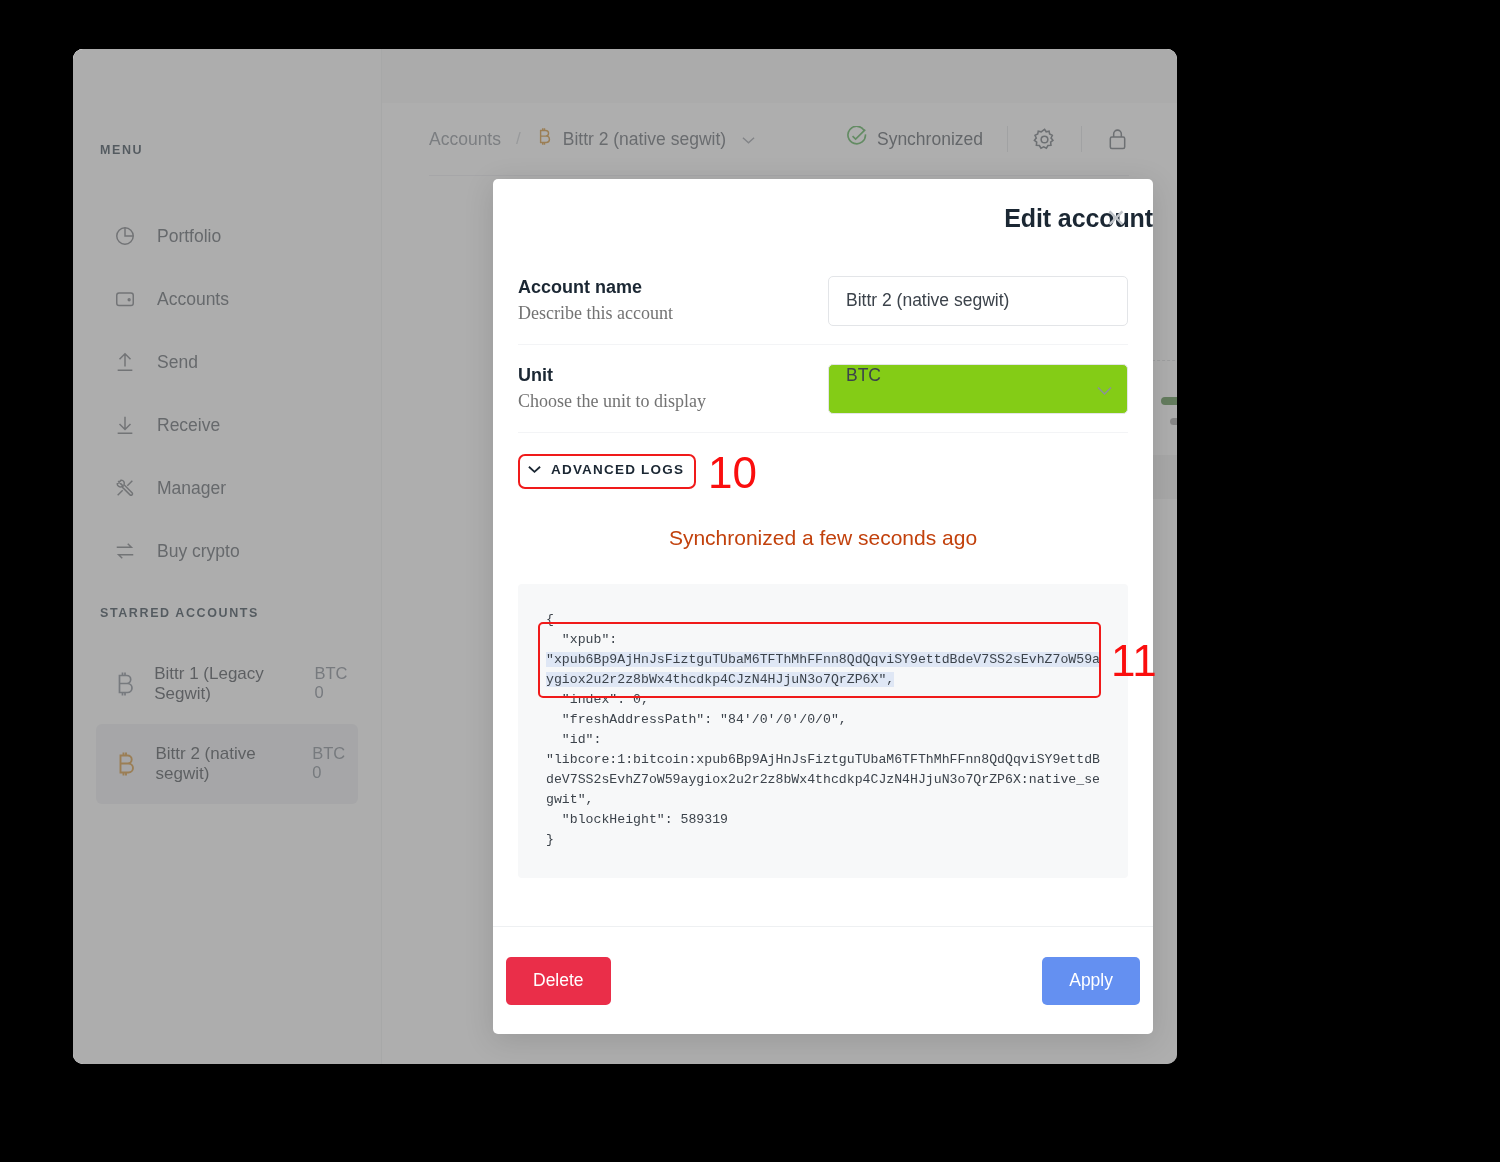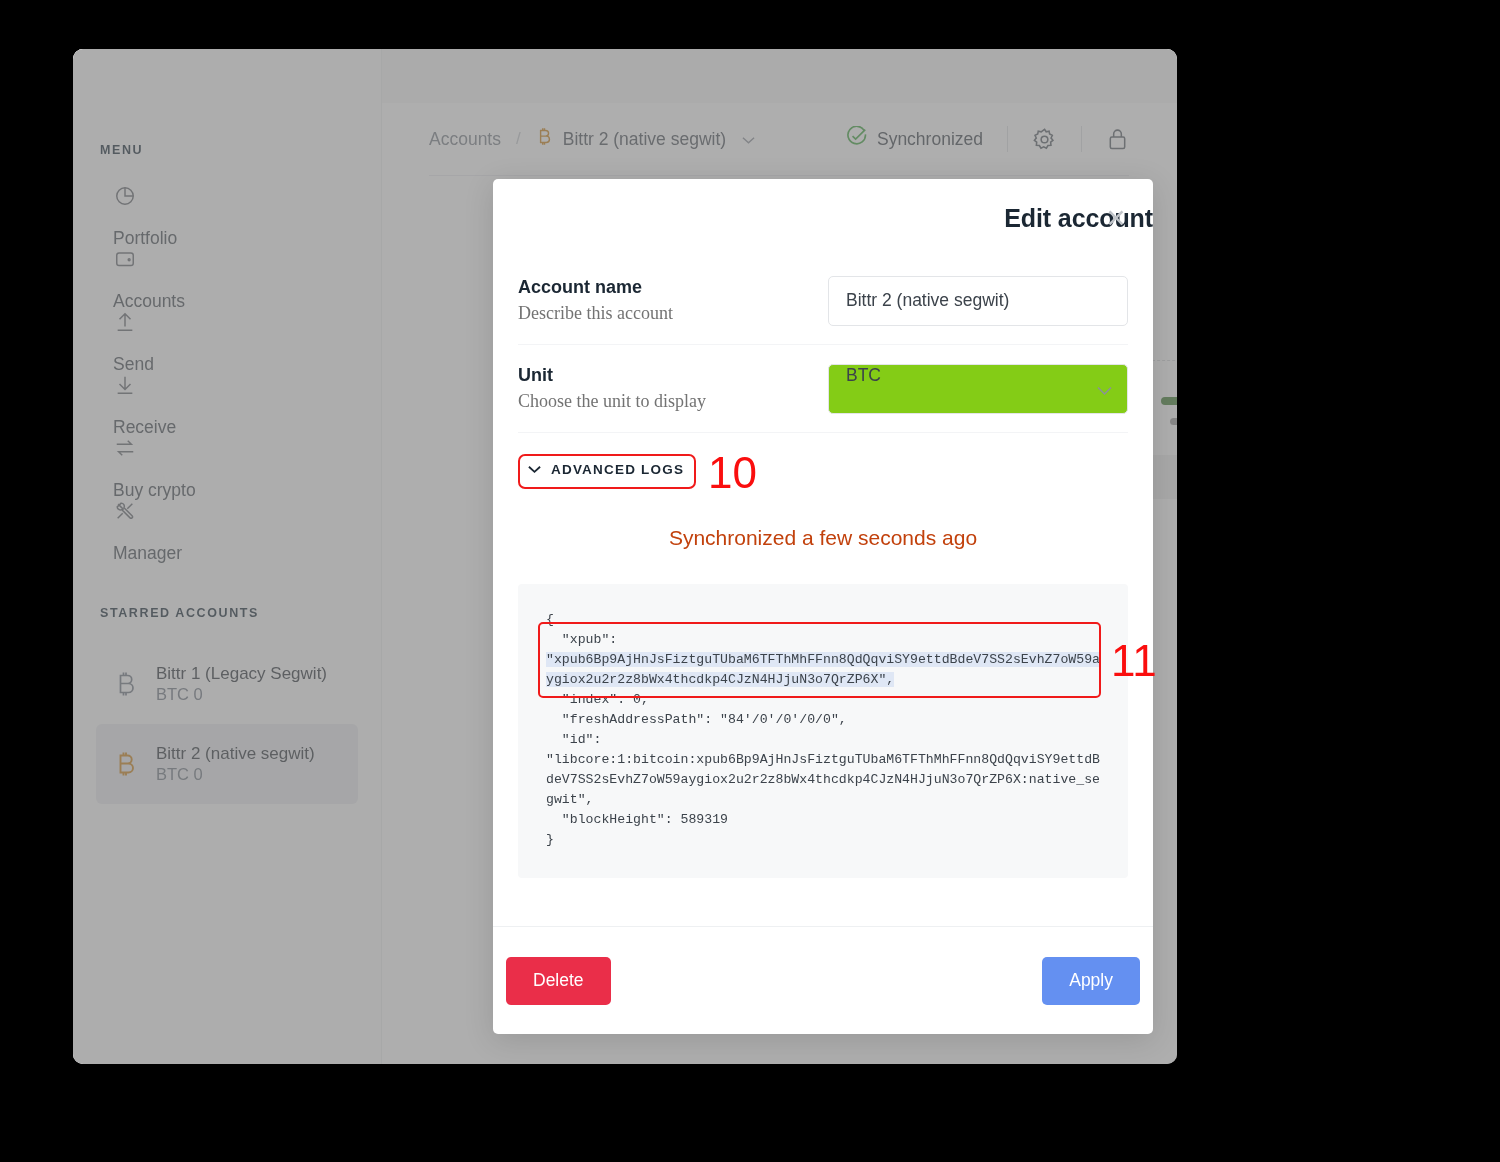--- a/index.html
+++ b/index.html
@@ -72,28 +72,27 @@
     color: #142533;
     padding-left: 27px;
     margin-top: 0;
   }
   .menu-heading { position: absolute; top: 94px; }
   .starred-heading { position: absolute; top: 557px; }
 
   .nav-list { position: absolute; top: 135px; left: 0; width: 100%; }
   .nav-item {
     display: flex;
-    align-items: flex-start;
+    align-items: flex-end;
     height: 63px;
     padding-left: 40px;
     gap: 21px;
     color: #434a51;
     font-size: 17.5px;
     cursor: pointer;
-    flex-direction: column;
   }
   .nav-item .nav-icon {
     width: 23px; height: 23px;
     display: flex; align-items: center; justify-content: center;
     color: #63676d;
     flex: 0 0 auto;
   }
   .nav-item svg { display: block; }
 
   .acct-list { position: absolute; top: 595px; left: 0; width: 100%; }
@@ -103,21 +102,21 @@
     height: 80px;
     margin: 0 23px;
     padding-left: 17px;
     gap: 17px;
     border-radius: 6px;
     cursor: pointer;
   }
   .acct-item.selected { background: #e9ebee; }
   .acct-icon { width: 26px; height: 30px; display:flex; align-items:center; justify-content:center; }
   .acct-icon svg { display:block; }
-  .acct-text { display: flex; flex-direction: column; gap: 1px; }
+  .acct-text { display: flex; gap: 1px; }
   .acct-name { font-size: 17px; color: #2b3138; }
   .acct-bal  { font-size: 16.5px; color: #6e7682; }
 
   
   .topbar {
     position: absolute;
     left: 308px; top: 54px;
     right: 0;
     height: 72px;
     display: flex;
@@ -411,34 +410,34 @@
           <svg width="22" height="22" viewBox="0 0 24 24" fill="none" stroke="currentColor" stroke-width="1.6">
             <path d="M12 3 v14 M6 11 l6 6 6-6 M4 21 h16"></path>
           </svg>
         </span>
         <span>Receive</span>
       </div>
 
       <div class="nav-item">
         <span class="nav-icon">
           <svg width="22" height="22" viewBox="0 0 24 24" fill="none" stroke="currentColor" stroke-width="1.6">
-            <path d="M3 8 h16 l-4-4 M21 16 H5 l4 4"></path>
-          </svg>
-        </span>
-        <span>Buy crypto</span>
+            <path d="M4.5 4.5 l6 6 M3.5 7.5 a3.5 3.5 0 0 0 5 3 l9 9 a1.6 1.6 0 0 0 2.4-2.1 l-9-9 a3.5 3.5 0 0 0-3-5 z"></path>
+            <path d="M20 4 l-5.5 5.5 M4 20 l5.5-5.5"></path>
+          </svg>
+        </span>
+        <span>Manager</span>
       </div>
 
       <div class="nav-item">
         <span class="nav-icon">
           <svg width="22" height="22" viewBox="0 0 24 24" fill="none" stroke="currentColor" stroke-width="1.6">
-            <path d="M4.5 4.5 l6 6 M3.5 7.5 a3.5 3.5 0 0 0 5 3 l9 9 a1.6 1.6 0 0 0 2.4-2.1 l-9-9 a3.5 3.5 0 0 0-3-5 z"></path>
-            <path d="M20 4 l-5.5 5.5 M4 20 l5.5-5.5"></path>
-          </svg>
-        </span>
-        <span>Manager</span>
+            <path d="M3 8 h16 l-4-4 M21 16 H5 l4 4"></path>
+          </svg>
+        </span>
+        <span>Buy crypto</span>
       </div>
     </div>
 
     <div class="side-heading starred-heading">STARRED ACCOUNTS</div>
 
     <div class="acct-list">
       <div class="acct-item">
         <span class="acct-icon">
           <svg width="24" height="28" viewBox="0 0 24 28" fill="none" stroke="#6e7682" stroke-width="1.7">
             <path d="M12 2.5 v3 M9.5 2.5 v3 M12 22.5 v3 M9.5 22.5 v3"></path>

